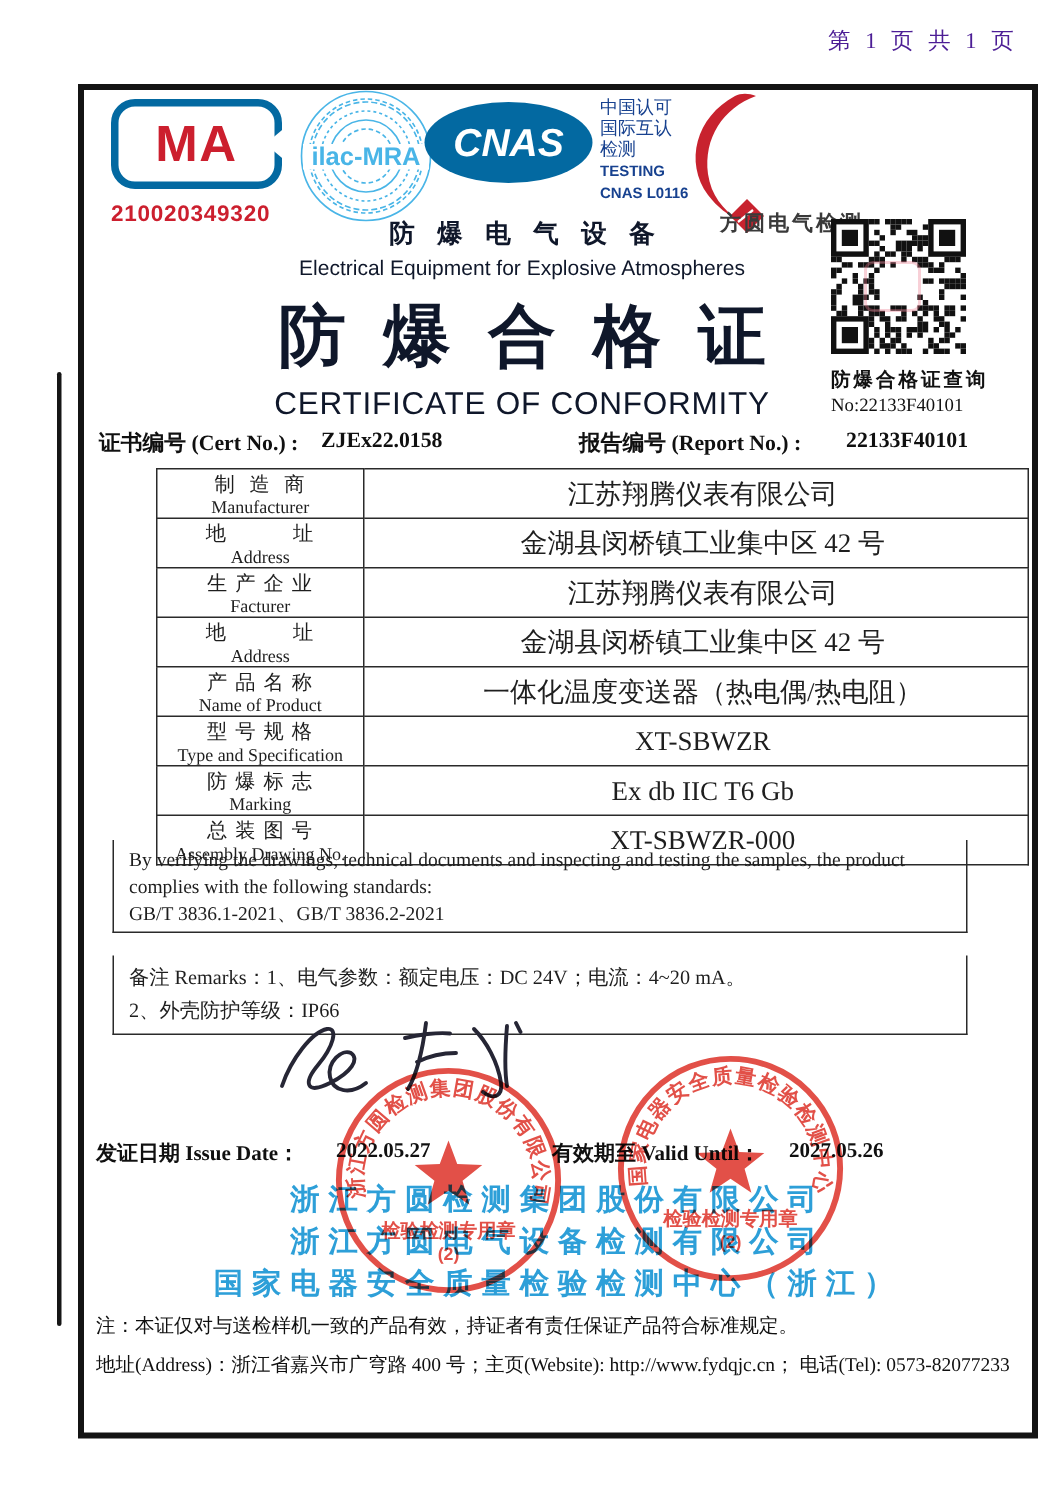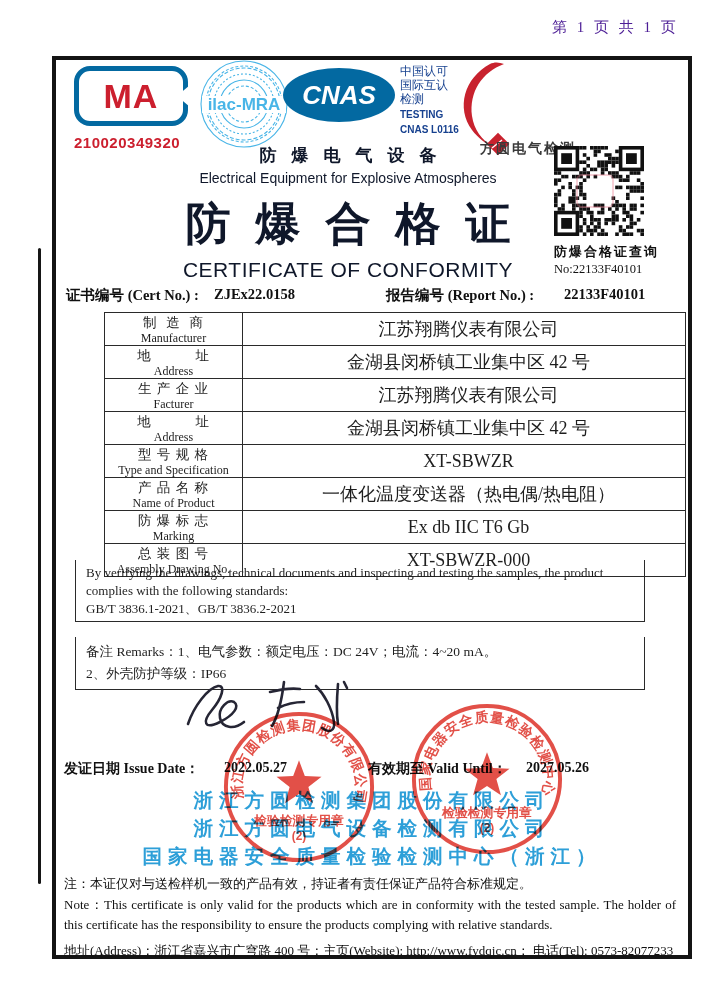--- a/index.html
+++ b/index.html
@@ -391,31 +391,31 @@
       </tr>
       <tr>
         <td class="lab">
             <div class="zh">地          址</div>
             <div class="en">Address</div>
           </td>
         <td class="val">金湖县闵桥镇工业集中区 42 号</td>
       </tr>
       <tr>
         <td class="lab">
+            <div class="zh">产 品 名 称</div>
+            <div class="en">Name of Product</div>
+          </td>
+        <td class="val">一体化温度变送器（热电偶/热电阻）</td>
+      </tr>
+      <tr>
+        <td class="lab">
             <div class="zh">型 号 规 格</div>
             <div class="en">Type and Specification</div>
           </td>
         <td class="val">XT-SBWZR</td>
-      </tr>
-      <tr>
-        <td class="lab">
-            <div class="zh">产 品 名 称</div>
-            <div class="en">Name of Product</div>
-          </td>
-        <td class="val">一体化温度变送器（热电偶/热电阻）</td>
       </tr>
       <tr>
         <td class="lab">
             <div class="zh">防 爆 标 志</div>
             <div class="en">Marking</div>
           </td>
         <td class="val">Ex db IIC T6 Gb</td>
       </tr>
       <tr>
         <td class="lab">
@@ -480,17 +480,16 @@
     <polygon points="80,53 85.9,68.9 102.8,69.6 89.5,80.1 94.1,96.4 80,87 65.9,96.4 70.5,80.1 57.2,69.6 74.1,68.9" fill="#dd3127"></polygon>
     <text font-family="Liberation Sans, sans-serif" font-size="14" font-weight="bold" fill="#dd3127" letter-spacing="1">
       <textPath href="#arcR" startOffset="3%">国家电器安全质量检验检测中心</textPath>
     </text>
     <text x="80" y="118" text-anchor="middle" font-family="Liberation Sans, sans-serif" font-size="13" font-weight="bold" fill="#dd3127">检验检测专用章</text>
     <text x="80" y="134" text-anchor="middle" font-family="Liberation Sans, sans-serif" font-size="12" font-weight="bold" fill="#dd3127">(2)</text>
   </svg>
 
   <div class="notes">
     <div>注：本证仅对与送检样机一致的产品有效，持证者有责任保证产品符合标准规定。</div>
-    <div class="en-note">Note：This certificate is only valid for the products which are in conformity with the tested sample. The holder of this certificate has the responsibility to ensure the products complying with relative standards.</div>
     <div class="contact">地址(Address)：浙江省嘉兴市广穹路 400 号；主页(Website): http://www.fydqjc.cn；  电话(Tel): 0573-82077233</div>
   </div>
 
 </div>
 
 </body></html>

